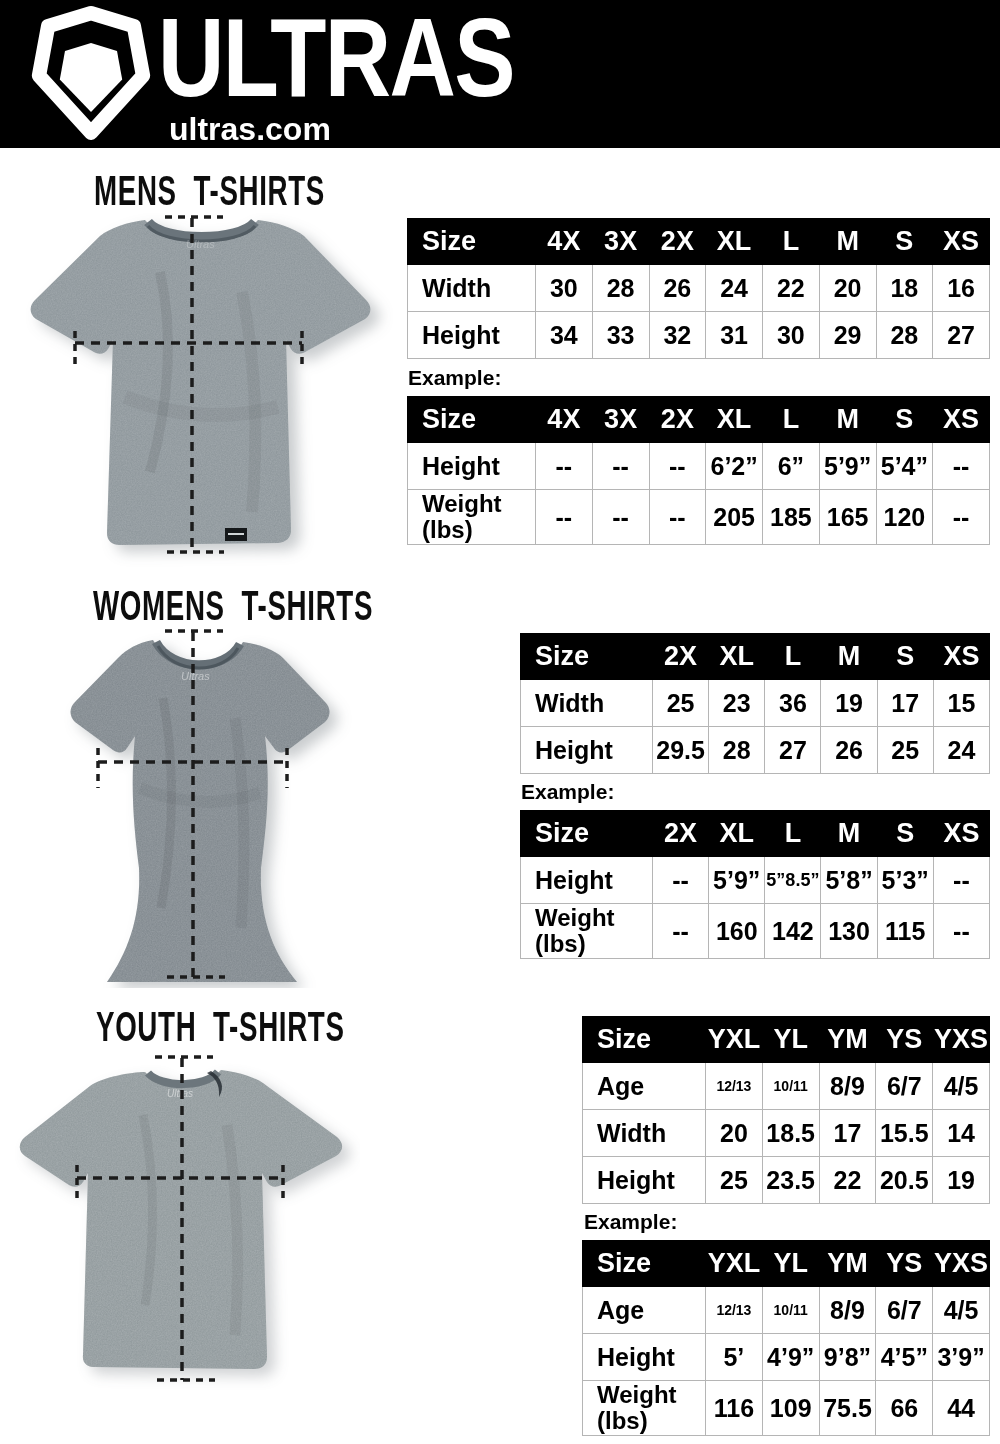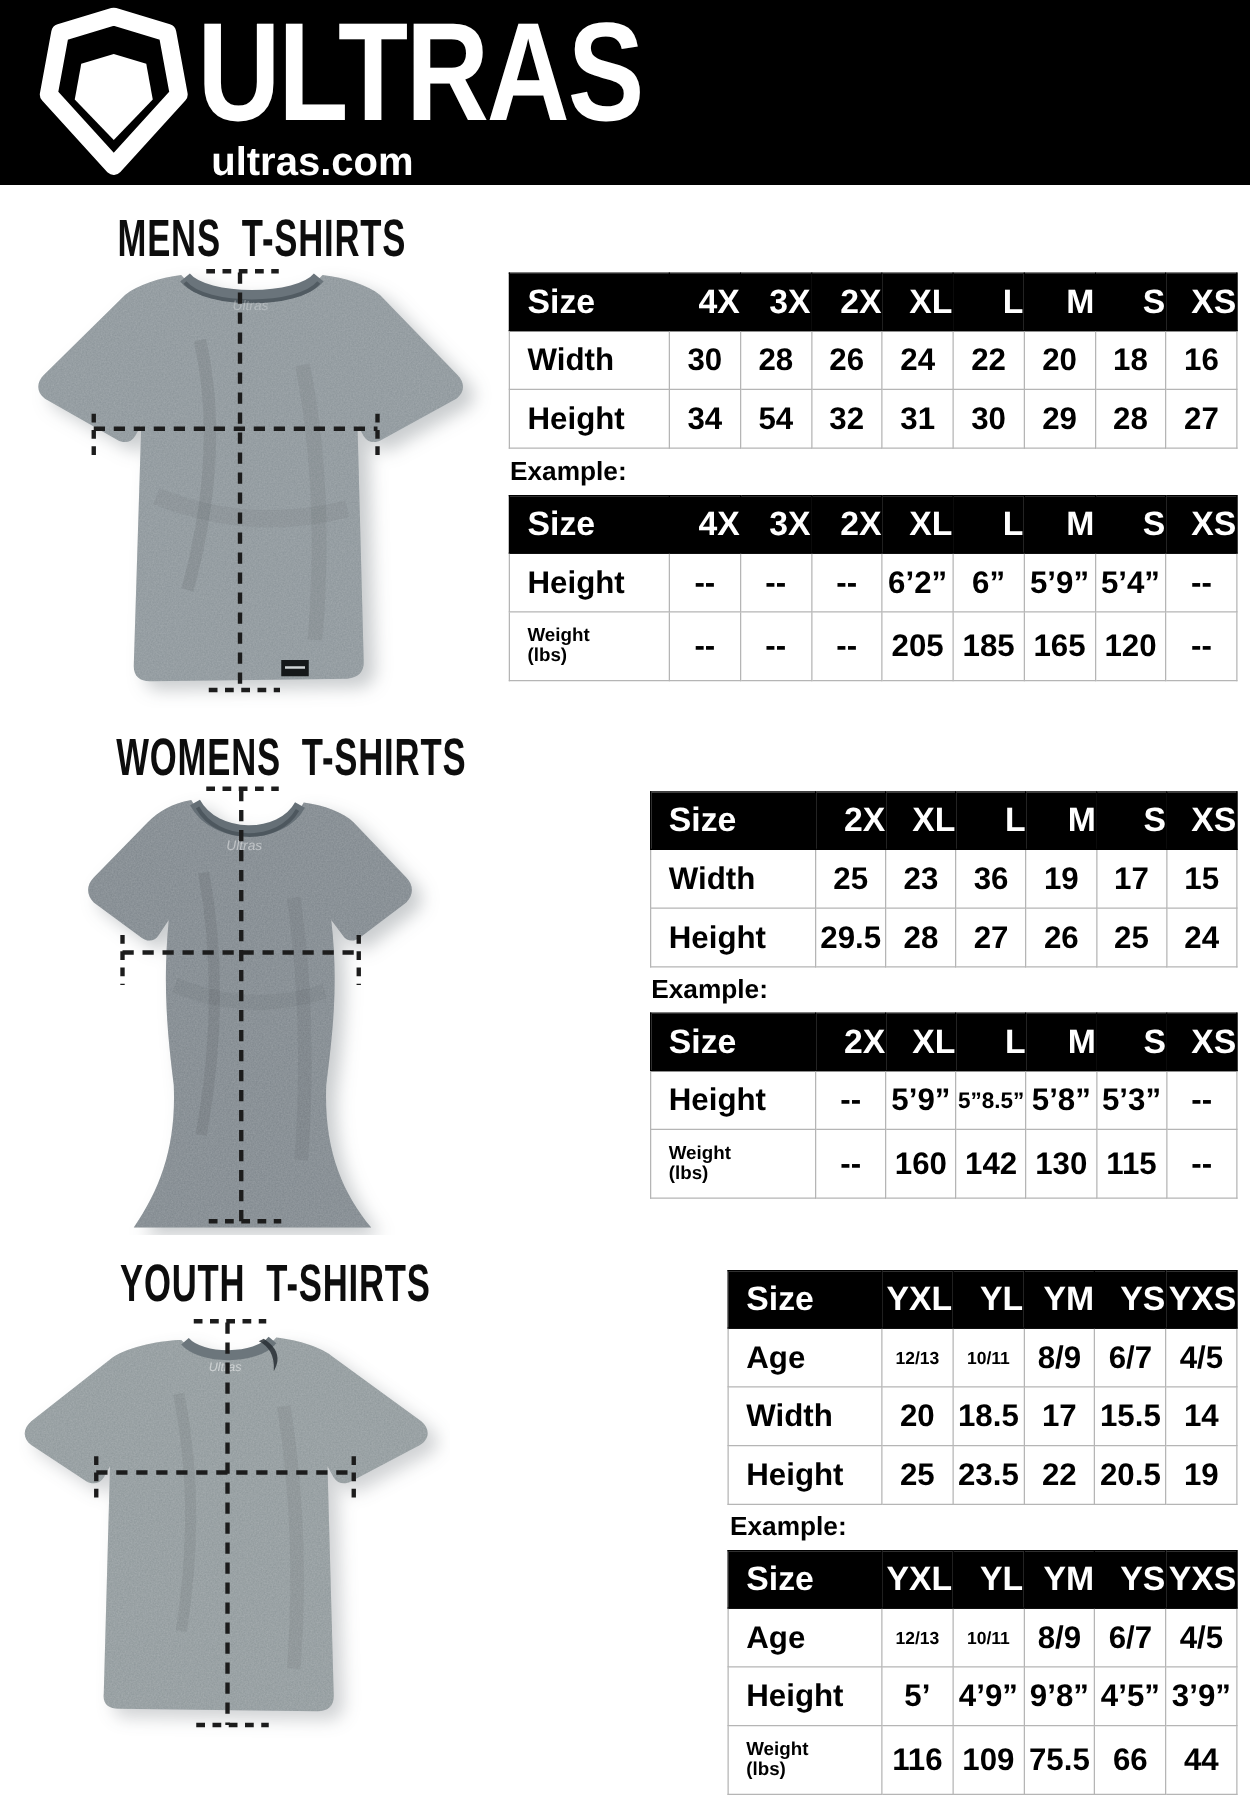--- a/index.html
+++ b/index.html
@@ -11,28 +11,28 @@
   .brand{position:absolute;left:158px;top:2px;color:#fff;font-weight:700;font-size:112px;
          line-height:1;letter-spacing:-2px;transform:scaleX(.82);transform-origin:left top;white-space:pre;}
   .site{position:absolute;left:169px;top:113px;color:#fff;font-weight:700;font-size:32px;line-height:1;}
   
   .section-title{position:absolute;width:300px;text-align:center;color:#0d0d0d;font-weight:700;
                  font-size:42px;line-height:1;white-space:pre;letter-spacing:1px;
                  transform:scaleX(.66);transform-origin:center top;}
   .example{position:absolute;font-weight:700;font-size:21px;color:#000;}
   
   table.sz{position:absolute;border-collapse:collapse;table-layout:fixed;background:#fff;padding-left:33px;}
-  .sz th{background:#000;color:#fff;height:45px;font-size:27px;font-weight:700;text-align:right;
+  .sz th{background:#000;color:#fff;height:45px;font-size:27px;font-weight:700;text-align:center;
          padding:0;border:1px solid #000;}
   .sz th.first{text-align:left;padding-left:14px;}
   .sz td{border:1px solid #b5b5b5;height:46px;font-size:25px;font-weight:700;color:#000;
          text-align:center;padding:0;}
   .sz td.lbl{text-align:left;padding-left:14px;}
   .sz tr.tall{height:55px;}
-  .sz tr.tall td.lbl{font-size:15px;line-height:1.08;white-space:pre-line;}
+  .sz tr.tall td.lbl{font-size:24px;line-height:1.08;white-space:pre-line;}
   .sz td.sm{font-size:14px;}
   .sz td.xs{font-size:18px;}
   .cols8{width:583px;} .cols8 .first{width:113px;}
   .cols6{width:470px;} .cols6 .first{width:117px;}
   .cols5{width:408px;} .cols5 .first{width:108px;}
   
   svg.shirt{position:absolute;}
   .measure{stroke:#1c1c1c;stroke-width:3.5;fill:none;stroke-dasharray:9 7;}
   .tick{stroke:#1c1c1c;stroke-width:3.5;fill:none;stroke-dasharray:7 6;}
 </style>
@@ -113,21 +113,21 @@
           <td>26</td>
           <td>24</td>
           <td>22</td>
           <td>20</td>
           <td>18</td>
           <td>16</td>
         </tr>
         <tr>
           <td class="lbl first">Height</td>
           <td>34</td>
-          <td>54</td>
+          <td>33</td>
           <td>32</td>
           <td>31</td>
           <td>30</td>
           <td>29</td>
           <td>28</td>
           <td>27</td>
         </tr>
       </tbody>
     </table>
   <div class="example" style="left:408px;top:366px;">Example:</div>

